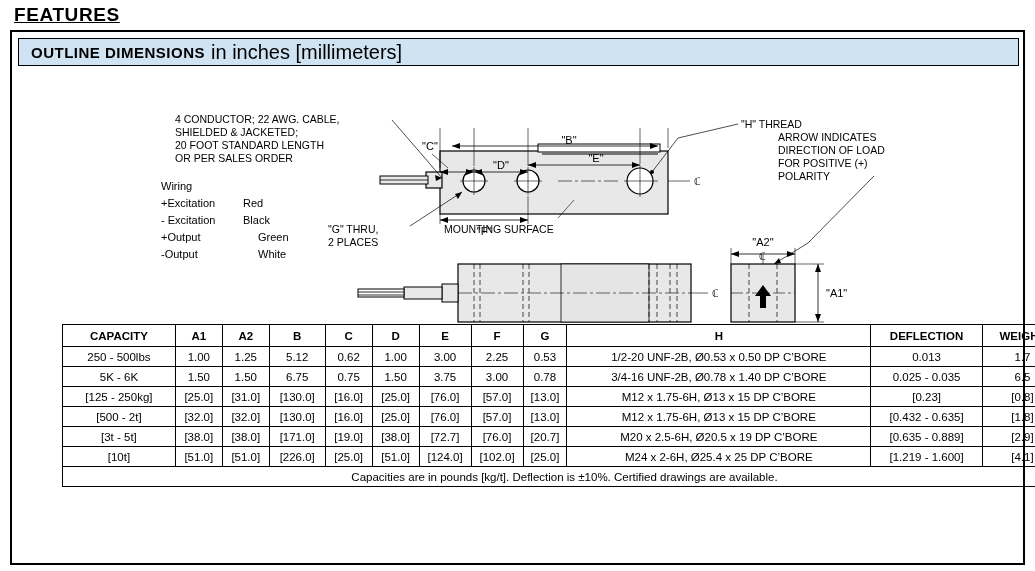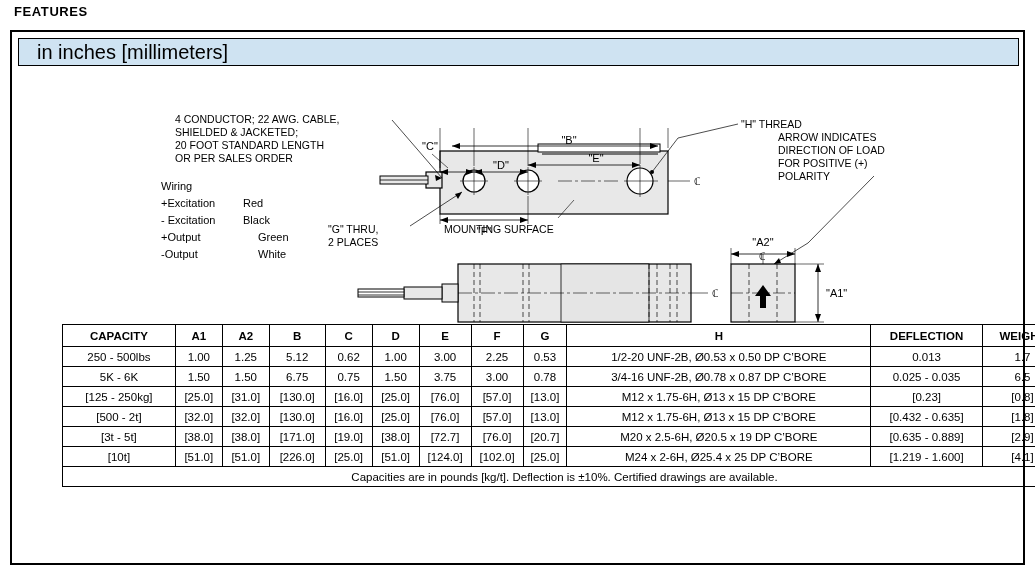--- a/index.html
+++ b/index.html
@@ -12,24 +12,25 @@
     position: relative;
     width: 1035px;
     height: 571px;
     background: #ffffff;
     overflow: hidden;
   }
   
   #features-heading {
     position: absolute;
     left: 14px; top: 4px;
-    font-size: 13px;
+    font-size: 19px;
     font-weight: bold;
     letter-spacing: 0.6px;
     color: #000;
+    text-decoration: underline;
   }
   
   #outer-frame {
     position: absolute;
     left: 10px; top: 30px;
     width: 1015px;
     height: 535px;
     border: 2px solid #000;
     background: #ffffff;
   }
@@ -114,20 +115,21 @@
 </head>
 <body>
 
 <div id="page">
 
   <div id="features-heading">FEATURES</div>
 
   <div id="outer-frame">
 
     <div id="title-bar">
+      <span class="t1">OUTLINE DIMENSIONS</span>
       <span class="t2">in inches [millimeters]</span>
     </div>
 
     <div id="drawing">
       <svg width="1001" height="262" viewBox="0 0 1001 262">
 
         <rect x="422" y="83" width="228" height="63" fill="#e8e8e8" stroke="#000" stroke-width="1.2"></rect>
 
         <rect x="520" y="76" width="122" height="8" fill="#ffffff" stroke="#000" stroke-width="1"></rect>
         <line x1="524" y1="86" x2="640" y2="86" stroke="#000" stroke-width="1"></line>
@@ -321,21 +323,21 @@
           <tr>
             <td>5K - 6K</td>
             <td>1.50</td>
             <td>1.50</td>
             <td>6.75</td>
             <td>0.75</td>
             <td>1.50</td>
             <td>3.75</td>
             <td>3.00</td>
             <td>0.78</td>
-            <td class="h-col">3/4-16 UNF-2B, Ø0.78 x 0.87 DP C’BORE</td>
+            <td class="h-col">3/4-16 UNF-2B, Ø0.78 x 1.40 DP C’BORE</td>
             <td>0.025 - 0.035</td>
             <td>6.5</td>
           </tr>
           <tr>
             <td>[125 - 250kg]</td>
             <td>[25.0]</td>
             <td>[31.0]</td>
             <td>[130.0]</td>
             <td>[16.0]</td>
             <td>[25.0]</td>

